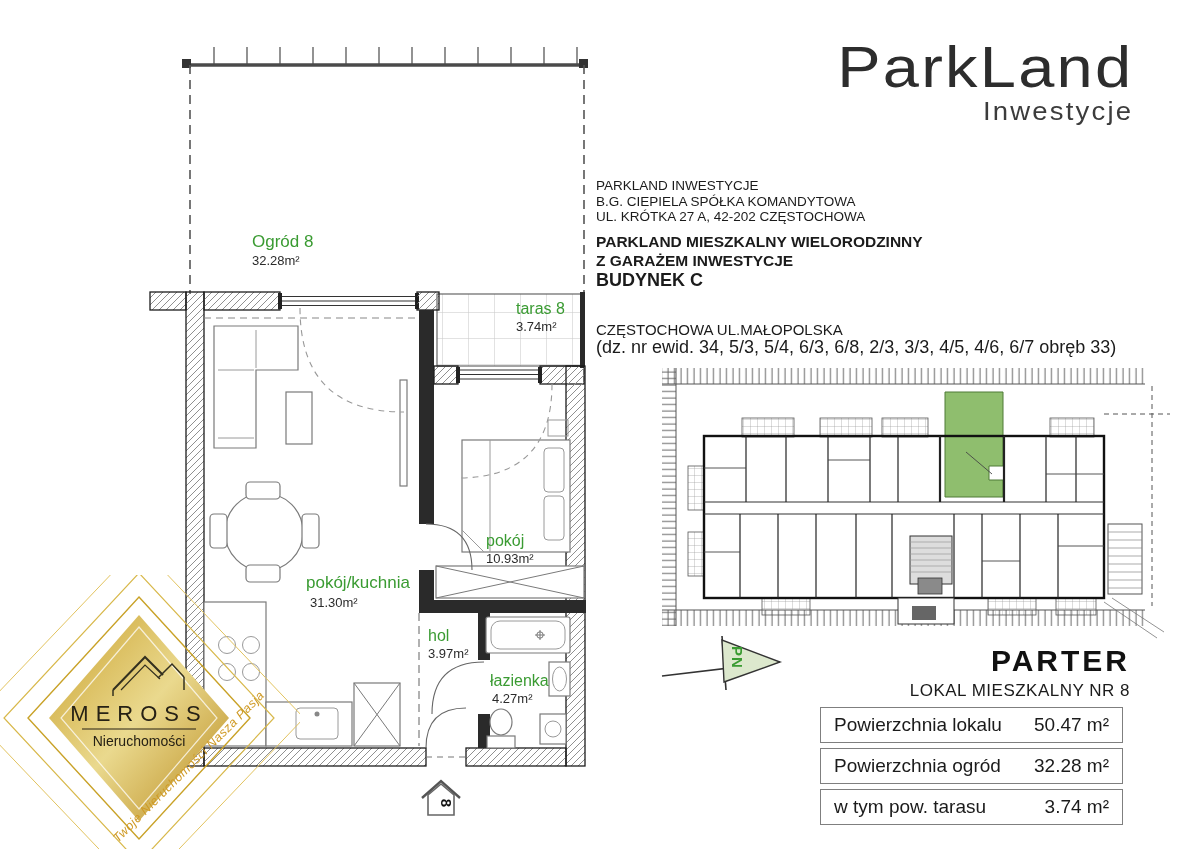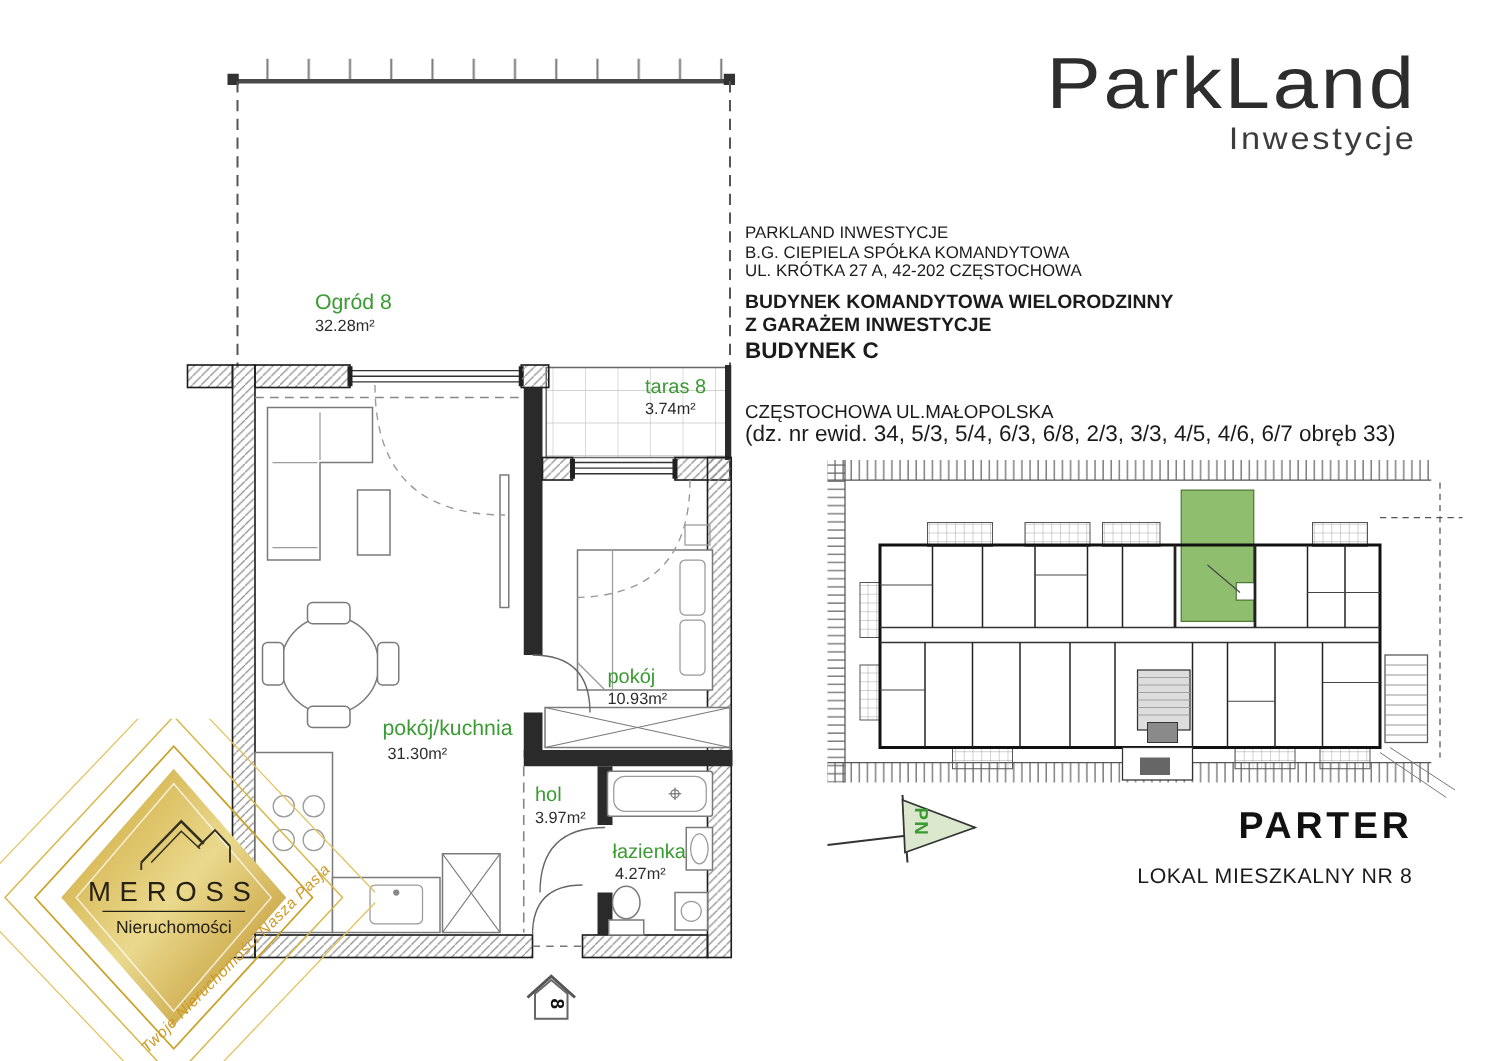--- a/index.html
+++ b/index.html
@@ -23,21 +23,21 @@
              transform:scaleX(1.1);transform-origin:100% 50%;margin-top:2px;}
   .dev-block{position:absolute;right:64px;top:178px;width:540px;text-align:left;}
   .dev-line{font-size:13.5px;line-height:15.5px;}
   .dev-bold{font-size:15.5px;line-height:19px;font-weight:bold;}
   .dev-bold.first{margin-top:7px;}
   .dev-bname{font-size:18px;font-weight:bold;}
   .dev-loc{font-size:15px;margin-top:30px;}
   .dev-plots{font-size:18px;line-height:17px;margin-top:1px;}
   .floor-title{position:absolute;right:70px;top:644px;text-align:right;}
   .floor-main{font-size:30px;font-weight:bold;letter-spacing:3px;color:#111;}
-  .floor-sub{font-size:17px;margin-top:13px;letter-spacing:0.5px;}
+  .floor-sub{font-size:17px;margin-top:3px;letter-spacing:0.5px;}
   .areas{position:absolute;left:820px;top:707px;width:303px;}
   .area-row{height:34px;border:1.2px solid #7f7f7f;background:#fff;display:flex;
             justify-content:space-between;align-items:center;padding:0 13px;
             margin-bottom:5px;font-size:19px;}
 </style>
 </head>
 <body>
 
 <div class="page">
 
@@ -288,32 +288,46 @@
 
   <div class="brand">
     <div class="brand-name">ParkLand</div>
     <div class="brand-sub">Inwestycje</div>
   </div>
 
   <div class="dev-block">
     <div class="dev-line">PARKLAND INWESTYCJE</div>
     <div class="dev-line">B.G. CIEPIELA SPÓŁKA KOMANDYTOWA</div>
     <div class="dev-line">UL. KRÓTKA 27 A, 42-202 CZĘSTOCHOWA</div>
-    <div class="dev-bold first">BUDYNEK KOMANDYTOWA WIELORODZINNY</div>
+    <div class="dev-bold first">PARKLAND MIESZKALNY WIELORODZINNY</div>
     <div class="dev-bold">Z GARAŻEM INWESTYCJE</div>
     <div class="dev-bname">BUDYNEK C</div>
     <div class="dev-loc">CZĘSTOCHOWA UL.MAŁOPOLSKA</div>
     <div class="dev-plots">(dz. nr ewid. 34, 5/3, 5/4, 6/3, 6/8, 2/3, 3/3, 4/5, 4/6, 6/7 obręb 33)</div>
   </div>
 
   <div class="floor-title">
     <div class="floor-main">PARTER</div>
     <div class="floor-sub">LOKAL MIESZKALNY NR 8</div>
   </div>
 
+  <div class="areas">
+    <div class="area-row">
+      <span>Powierzchnia lokalu</span>
+      <span>50.47 m²</span>
+    </div>
+    <div class="area-row">
+      <span>Powierzchnia ogród</span>
+      <span>32.28 m²</span>
+    </div>
+    <div class="area-row">
+      <span>w tym pow. tarasu</span>
+      <span>3.74 m²</span>
+    </div>
+  </div>
 
   <svg style="position:absolute;left:0;top:575px;" width="300" height="274" viewBox="0 0 300 274">
     <defs>
       <linearGradient id="gold" x1="0" y1="0" x2="1" y2="1">
         <stop offset="0" stop-color="#caa12d"></stop>
         <stop offset="0.5" stop-color="#ead98e"></stop>
         <stop offset="1" stop-color="#b8891c"></stop>
       </linearGradient>
     </defs>
     <polygon points="139,-30 304,143 139,316 -26,143" fill="none" stroke="#e2c35f" stroke-width="1"></polygon>

